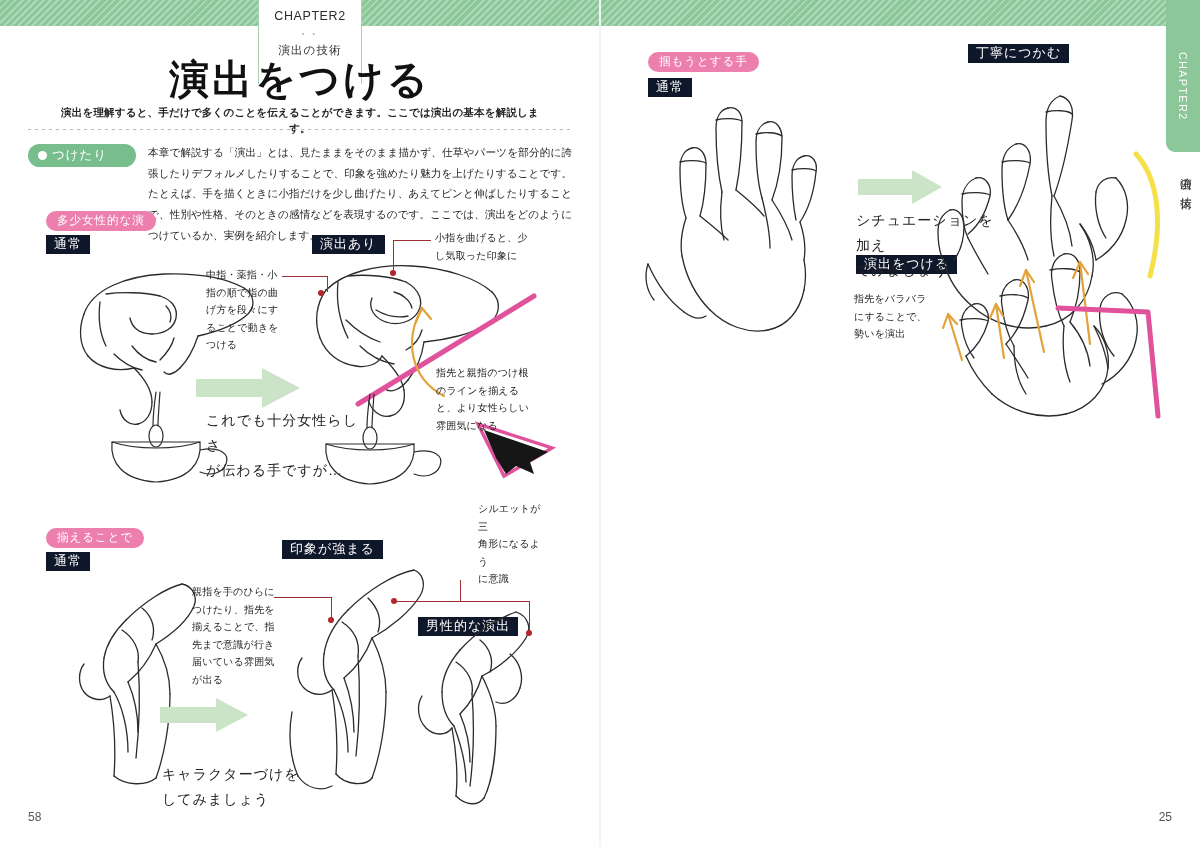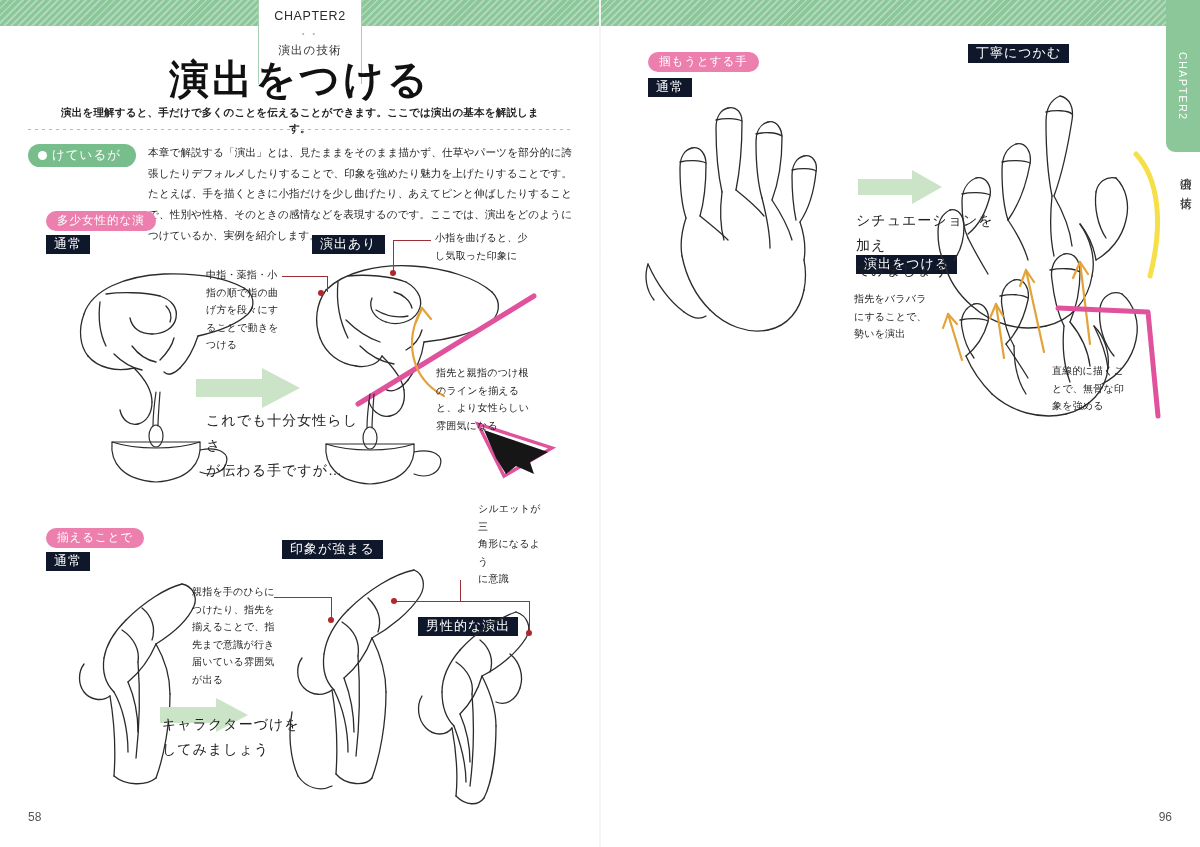--- a/index.html
+++ b/index.html
@@ -131,21 +131,21 @@
 
   <div class="page-left">
 
     <div class="headline">演出をつける</div>
     <div class="lede">演出を理解すると、手だけで多くのことを伝えることができます。ここでは演出の基本を解説します。</div>
     <div class="dashrule"></div>
 
     <div class="introwrap">
       <div class="greenpill">
         <span class="dot"></span>
-        <span>けているが</span>
+        <span>つけたり</span>
       </div>
       <div class="introbody">本章で解説する「演出」とは、見たままをそのまま描かず、仕草やパーツを部分的に誇張したりデフォルメしたりすることで、印象を強めたり魅力を上げたりすることです。たとえば、手を描くときに小指だけを少し曲げたり、あえてピンと伸ばしたりすることで、性別や性格、そのときの感情などを表現するのです。ここでは、演出をどのようにつけているか、実例を紹介します。</div>
     </div>
 
     <div class="pinkpill" style="left:46px; top:211px;">多少女性的な演</div>
     <div class="teal" style="left:46px; top:235px;">通常</div>
     <div class="teal" style="left:312px; top:235px;">演出あり</div>
 
     <div class="art" style="left:48px; top:250px;">
       <svg width="250" height="240" viewBox="0 0 250 240" fill="none" stroke="#2b2b2b" stroke-width="1.3" stroke-linecap="round" stroke-linejoin="round">
@@ -289,21 +289,21 @@
         <path d="M114 122 C114 152 108 184 100 206"></path>
         <path d="M58 204 C70 214 90 214 100 206"></path>
       </svg>
     </div>
 
     <div class="garrow" style="left:160px; top:698px;">
       <svg width="88" height="34" viewBox="0 0 88 34">
         <path d="M0 9 H56 V0 L88 17 L56 34 V25 H0 Z" fill="#cbe3c6"></path>
       </svg>
     </div>
-    <div class="note-lead" style="left:162px; top:712px; width:150px; white-space:pre-line;">キャラクターづけを
+    <div class="note-lead" style="left:162px; top:762px; width:150px; white-space:pre-line;">キャラクターづけを
 してみましょう</div>
 
     <div class="art" style="left:272px; top:562px;">
       <svg width="170" height="236" viewBox="0 0 170 236" fill="none" stroke="#2b2b2b" stroke-width="1.3" stroke-linecap="round" stroke-linejoin="round">
         <path d="M142 8 C152 12 154 24 148 34 C138 50 118 66 100 76"></path>
         <path d="M142 8 C122 12 96 28 76 48"></path>
         <path d="M76 48 C62 62 54 78 52 92"></path>
         <path d="M52 92 C50 108 54 120 62 128"></path>
         <path d="M30 96 C24 104 24 118 32 126 C40 134 52 134 60 128"></path>
         <path d="M100 76 C94 92 84 106 72 116"></path>
@@ -484,21 +484,18 @@
 
     <div class="note" style="left:254px; top:290px; width:78px; white-space:pre-line;">指先をバラバラ
 にすることで、
 勢いを演出</div>
 
     <div class="art" style="left:452px; top:298px;">
       <svg width="124" height="132" viewBox="0 0 124 132">
         <path d="M6 10 L96 14 L106 118" stroke="#e0529c" stroke-width="5" fill="none" stroke-linecap="round" stroke-linejoin="round"></path>
       </svg>
     </div>
-    <div class="note" style="left:452px; top:362px; width:80px; white-space:pre-line;">直線的に描くこ
-とで、無骨な印
-象を強める</div>
-
-    <div class="folio folio-r">96</div>
+
+    <div class="folio folio-r">25</div>
   </div>
 
   <div class="gutter"></div>
 </div>
 
 </body></html>

